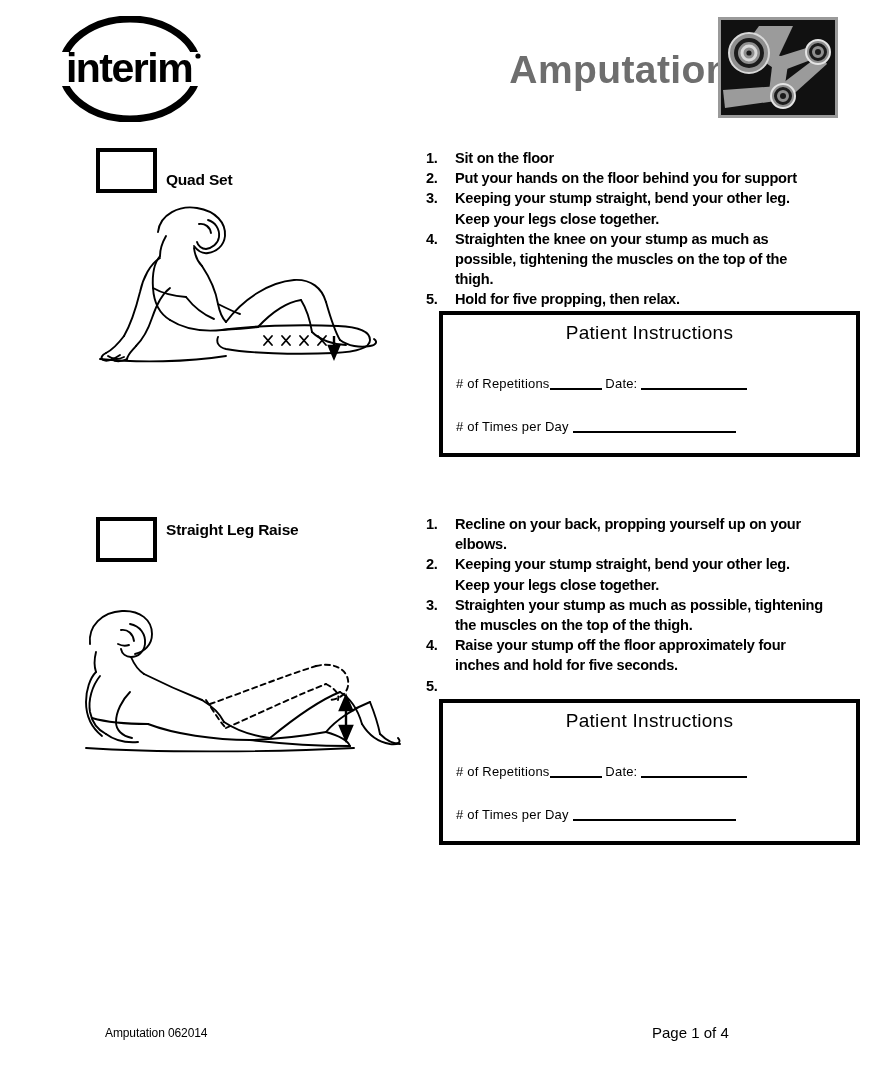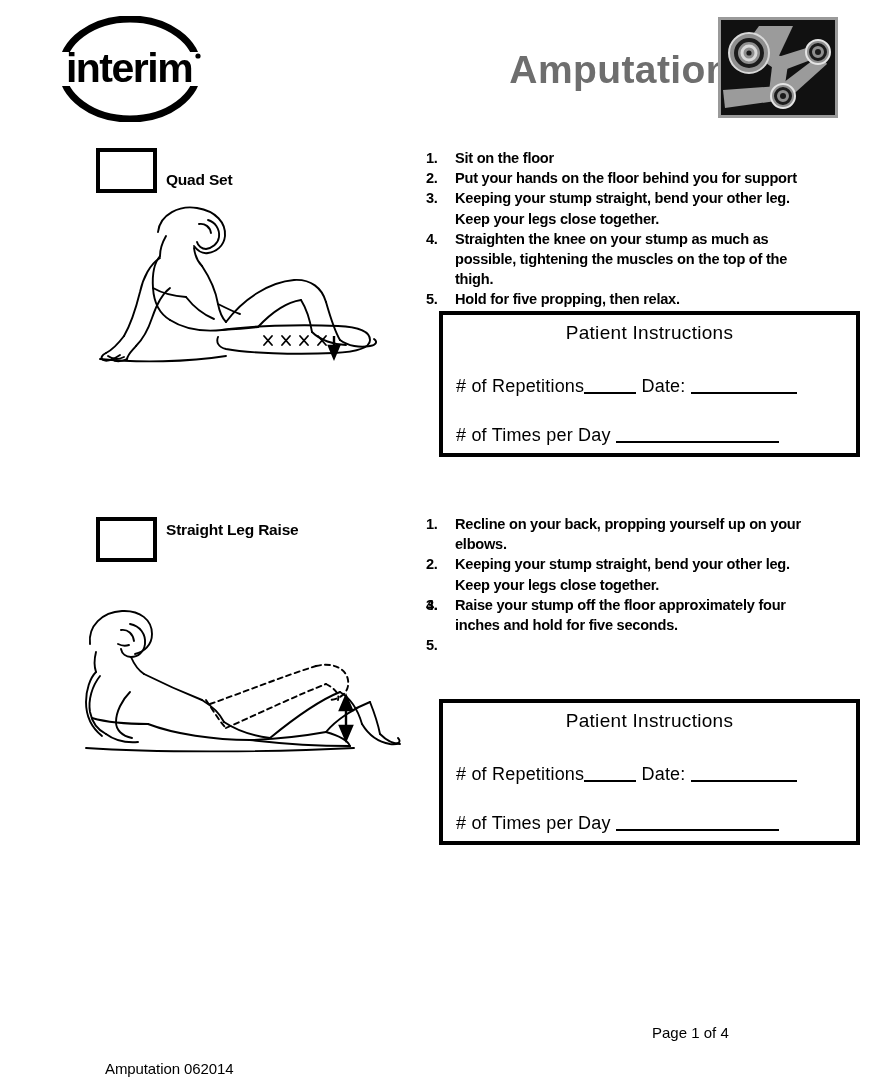--- a/index.html
+++ b/index.html
@@ -100,40 +100,40 @@
     box-sizing: border-box;
     background: #ffffff;
   }
   .pi-head {
     text-align: center;
     font-size: 19px;
     letter-spacing: 0.3px;
     margin-top: 7px;
   }
   .pi-line {
-    font-size: 18px;
+    font-size: 13px;
     letter-spacing: 0.2px;
     padding-left: 13px;
     white-space: nowrap;
   }
   .pi-line .rule {
     display: inline-block;
     border-bottom: 2.5px solid #000000;
     vertical-align: -2px;
   }
   .r-short { width: 52px; }
   .r-med   { width: 106px; }
   .r-long  { width: 163px; }
 
   
   .footer-left {
     position: absolute;
     left: 105px;
-    top: 1060px;
-    font-size: 15px;
+    top: 1026px;
+    font-size: 12px;
     letter-spacing: -0.1px;
   }
   .footer-right {
     position: absolute;
     left: 652px;
     top: 1024px;
     font-size: 15px;
   }
 </style>
 </head>
@@ -351,20 +351,21 @@
       <div class="step">
         <span class="num">1.</span>
         <span>Recline on your back, propping yourself up on your elbows.</span>
       </div>
       <div class="step">
         <span class="num">2.</span>
         <span>Keeping your stump straight, bend your other leg. Keep your legs close together.</span>
       </div>
       <div class="step">
         <span class="num">3.</span>
+        <span>Straighten your stump as much as possible, tightening the muscles on the top of the thigh.</span>
       </div>
       <div class="step">
         <span class="num">4.</span>
         <span>Raise your stump off the floor approximately four inches and hold for five seconds.</span>
       </div>
       <div class="step">
         <span class="num">5.</span>
       </div>
     </div>
 

